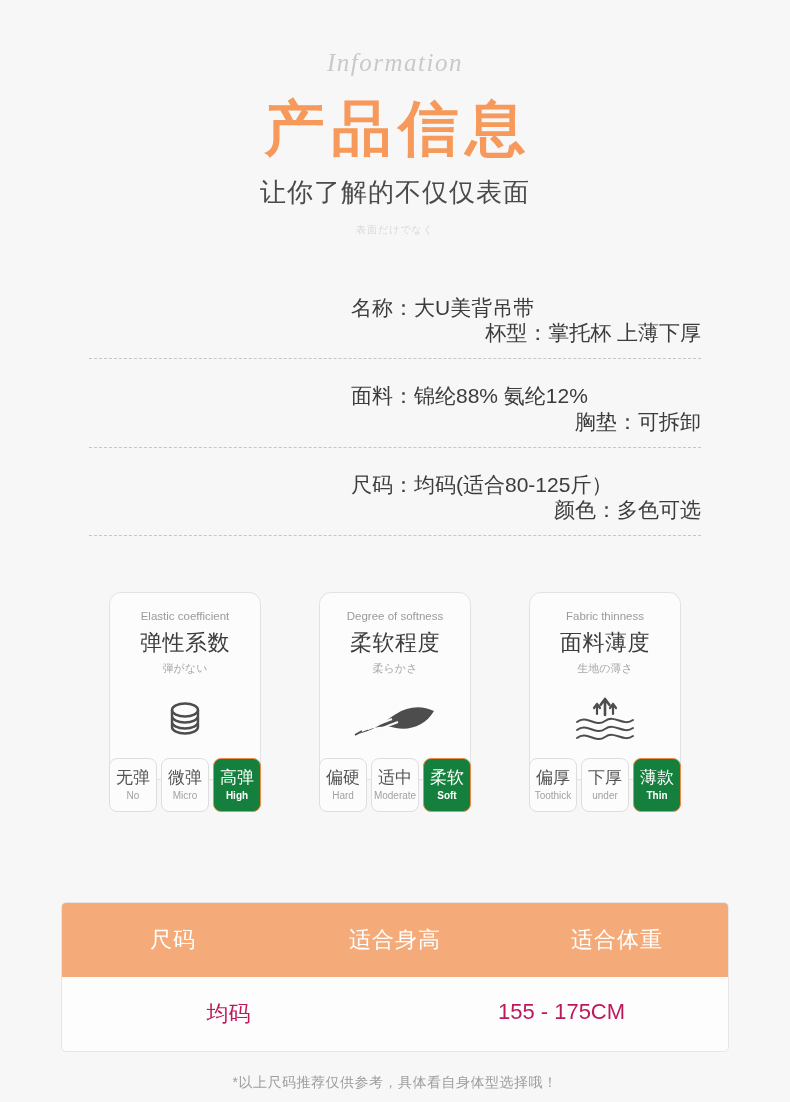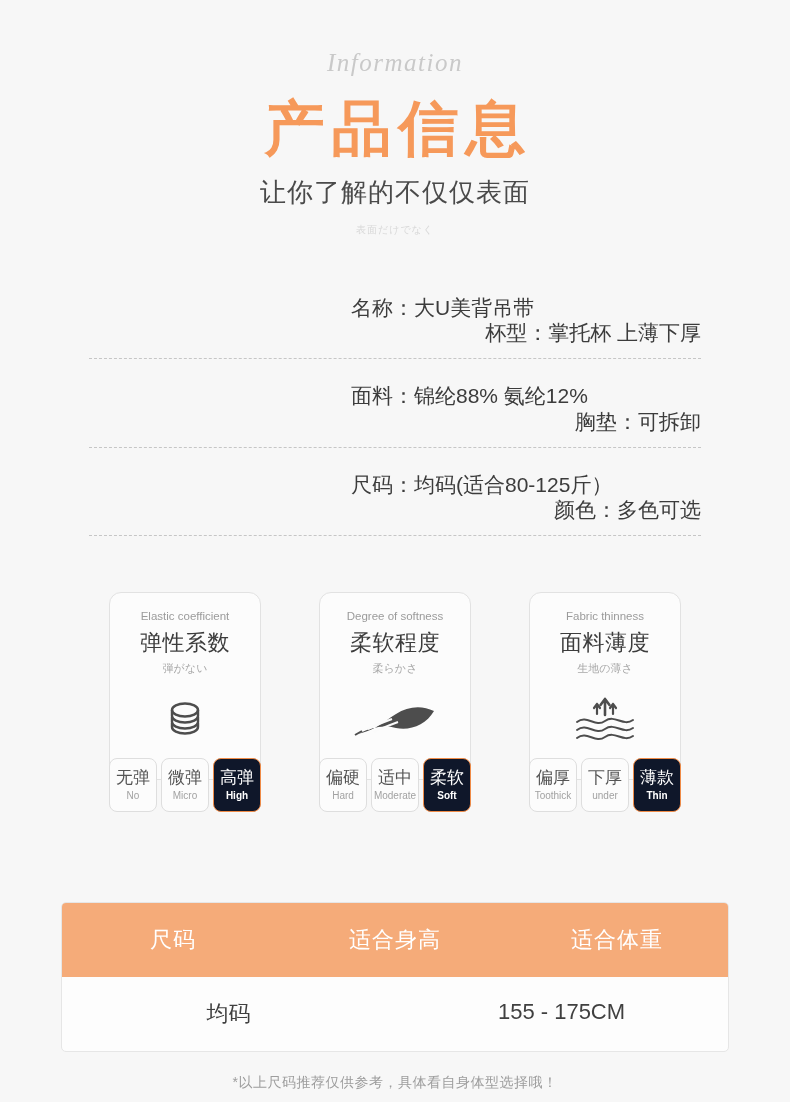--- a/index.html
+++ b/index.html
@@ -147,21 +147,21 @@
     color: #555555;
     line-height: 1;
   }
   .chip-en {
     font-size: 10px;
     color: #a2a2a2;
     line-height: 1;
     margin-top: 5px;
   }
   .chip.active {
-    background: #0f172a;
+    background: #15803d;
     border-color: #ef8b47;
   }
   .chip.active .chip-cn,
   .chip.active .chip-en { color: #ffffff; }
   .chip.active .chip-en { font-weight: bold; }
 
   
   .size-table {
     width: 666px;
     margin: 90px auto 0 auto;
@@ -181,21 +181,21 @@
     font-size: 22px;
     padding: 22px 0;
     letter-spacing: 1px;
   }
   .table-row {
     display: flex;
   }
   .table-row .cell {
     flex: 1;
     text-align: center;
-    color: #404040;
+    color: #be185d;
     font-size: 22px;
     padding: 22px 0;
   }
   .table-note {
     text-align: center;
     font-size: 14px;
     color: #9d9d9d;
     margin-top: 22px;
     letter-spacing: 0.5px;
   }

